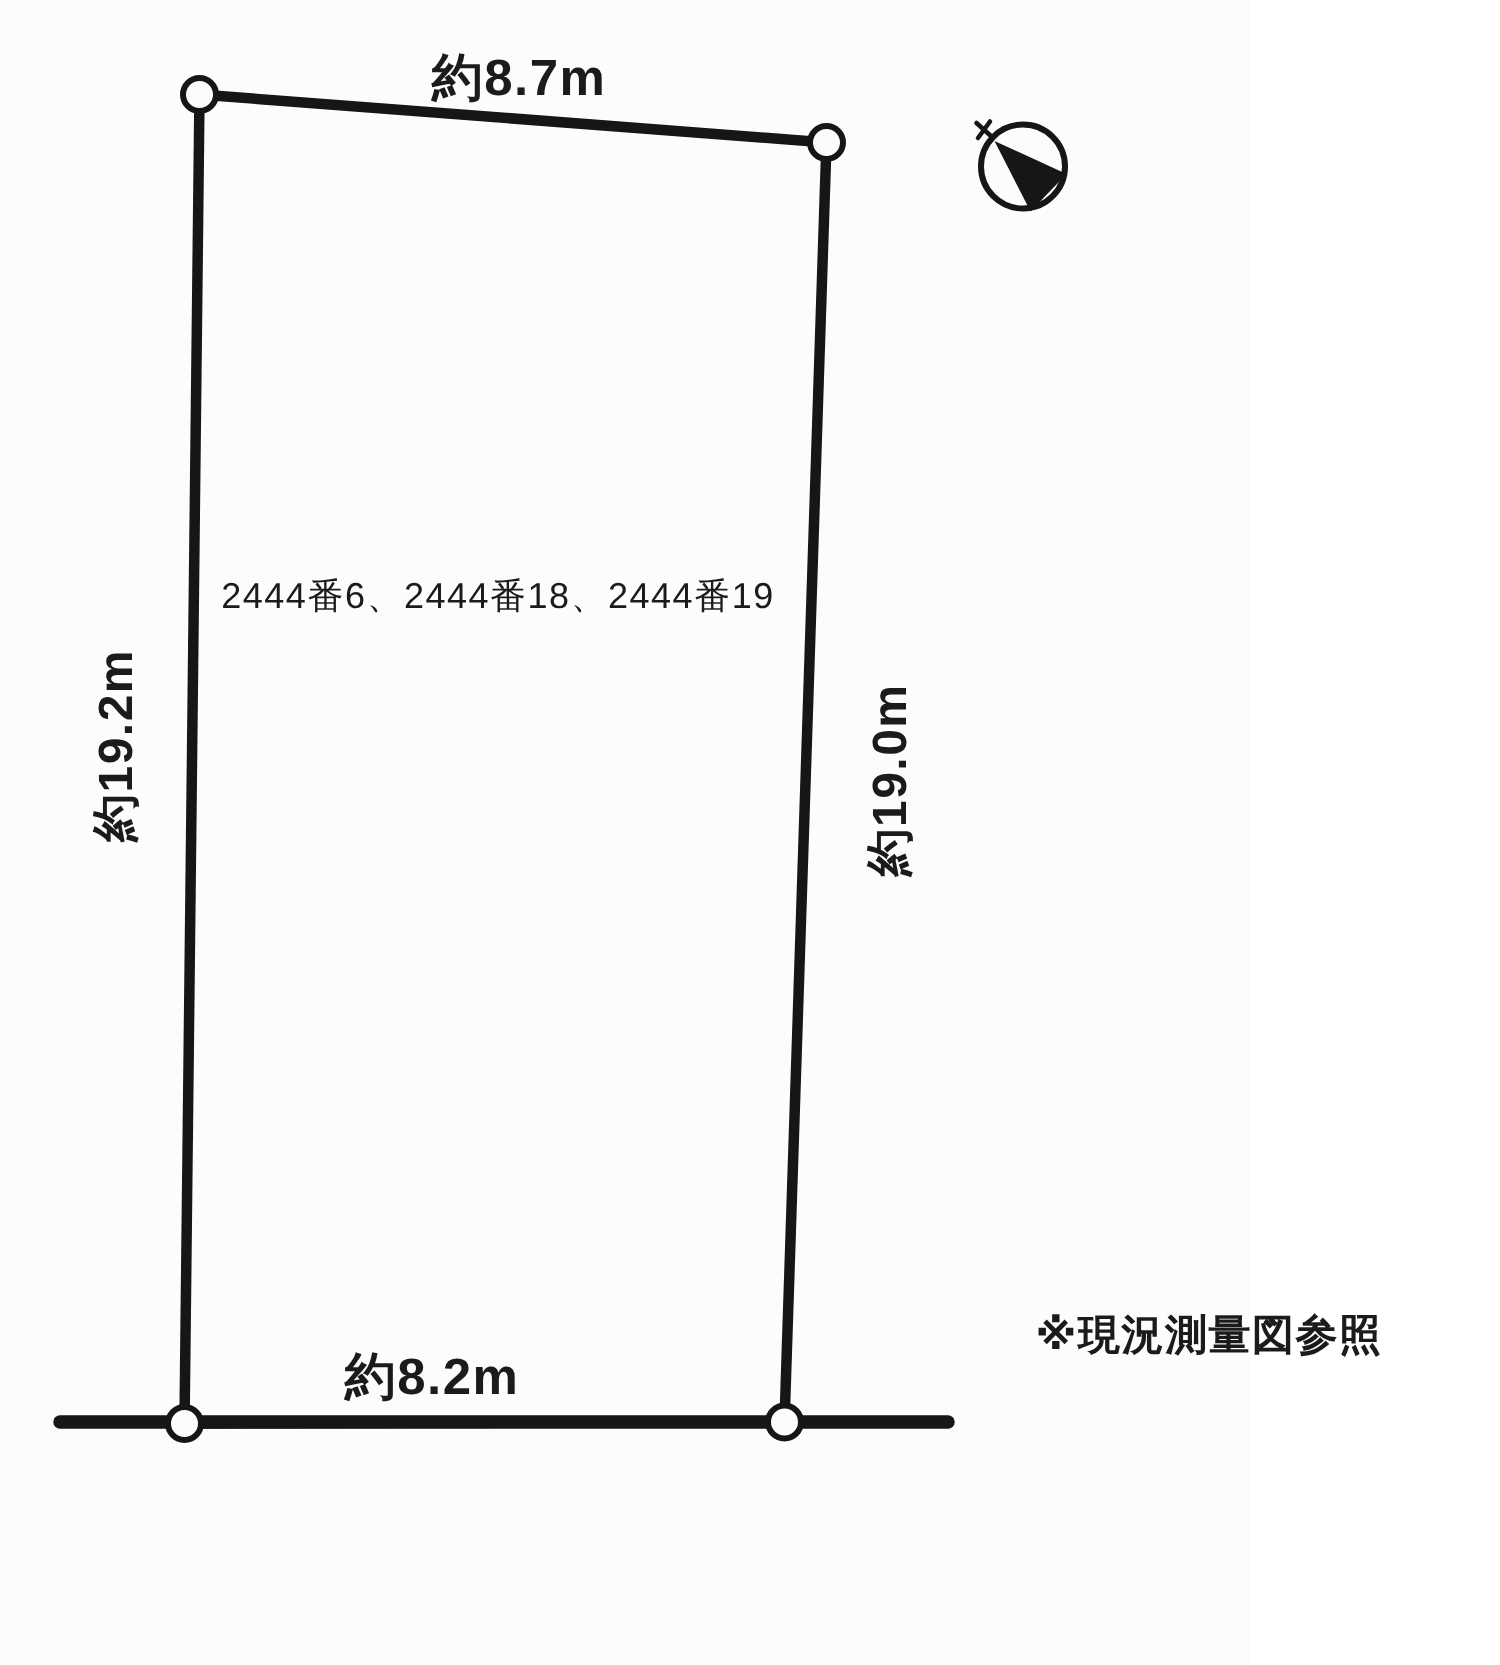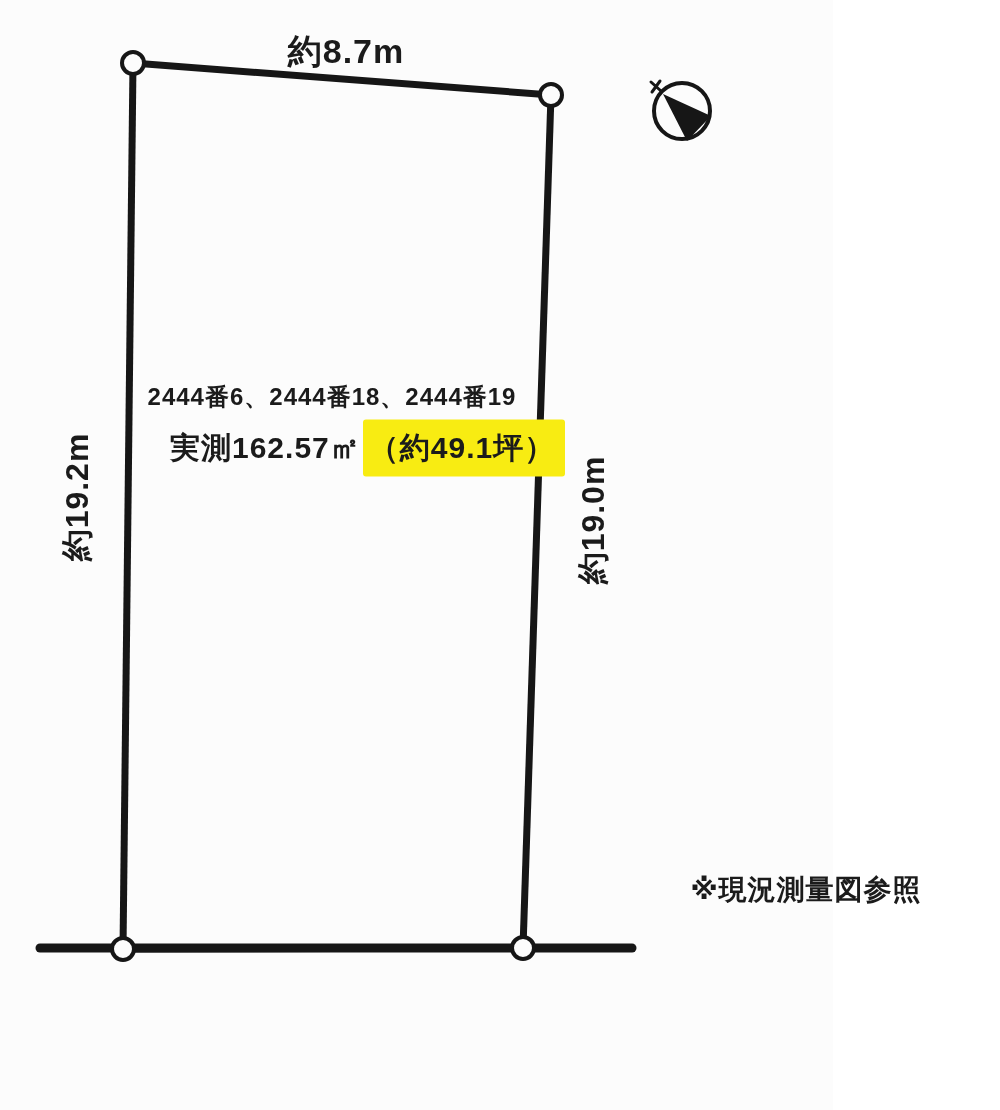--- a/index.html
+++ b/index.html
@@ -25,21 +25,21 @@
     font-size:34px;
     font-weight:700;
     letter-spacing:1px;
   }
   .dim-top{left:346px;top:52px;transform:translate(-50%,-50%);}
   .dim-bottom{left:288px;top:918px;transform:translate(-50%,-50%);}
   .dim-left{left:78px;top:497px;transform:translate(-50%,-50%) rotate(-90deg);font-size:32px;}
   .dim-right{left:594px;top:520px;transform:translate(-50%,-50%) rotate(-90deg);font-size:32px;}
   .parcel-numbers{
     left:332px;top:397px;transform:translate(-50%,-50%);
-    font-size:24px;font-weight:700;letter-spacing:1px;text-align:right;
+    font-size:24px;font-weight:400;letter-spacing:1px;text-align:right;
   }
   .area-line{
     left:170px;top:448px;transform:translate(0,-50%);
     font-size:30px;font-weight:700;letter-spacing:1px;
     display:flex;align-items:center;
   }
   .area-line .hl{
     display:inline-block;
     padding:8px 10px 8px 6px;
     margin-left:2px;
@@ -75,28 +75,25 @@
 
     <g>
       <circle cx="682" cy="111" r="28" fill="none" stroke="#161616" stroke-width="4"></circle>
       <path d="M 663 94 L 711 116 L 687 141 Z" fill="#161616"></path>
       <path d="M 651 82 L 661 91 M 660 81 L 652 92" stroke="#161616" stroke-width="3" stroke-linecap="round"></path>
     </g>
   </svg>
 
   <div class="label dim dim-top">約8.7m</div>
 
+  <div class="label dim dim-bottom">約8.2m</div>
 
   <div class="label dim dim-left">約19.2m</div>
 
   <div class="label dim dim-right">約19.0m</div>
 
   <div class="label parcel-numbers">2444番6、2444番18、2444番19</div>
 
-  <div class="label area-line">
-    <span>実測162.57㎡</span>
-    <span class="hl" style="background-color: rgb(248, 236, 18);">（約49.1坪）</span>
-  </div>
 
   <div class="label survey-note">※現況測量図参照</div>
 
 
 </div>
 
 </body></html>

